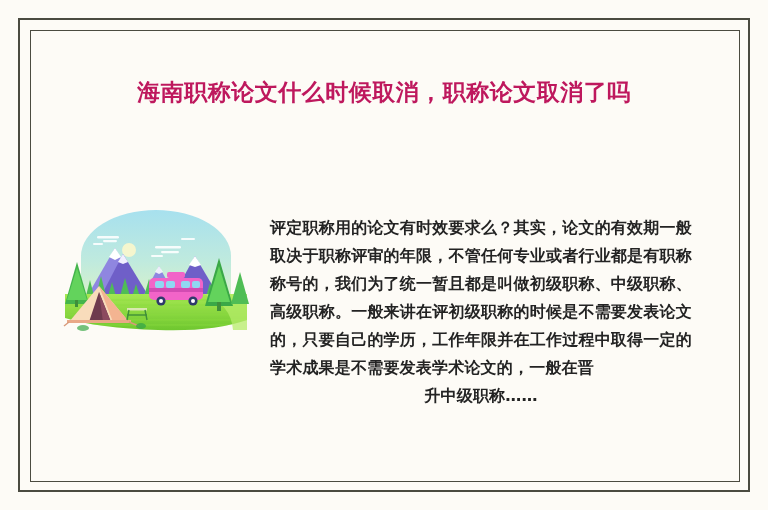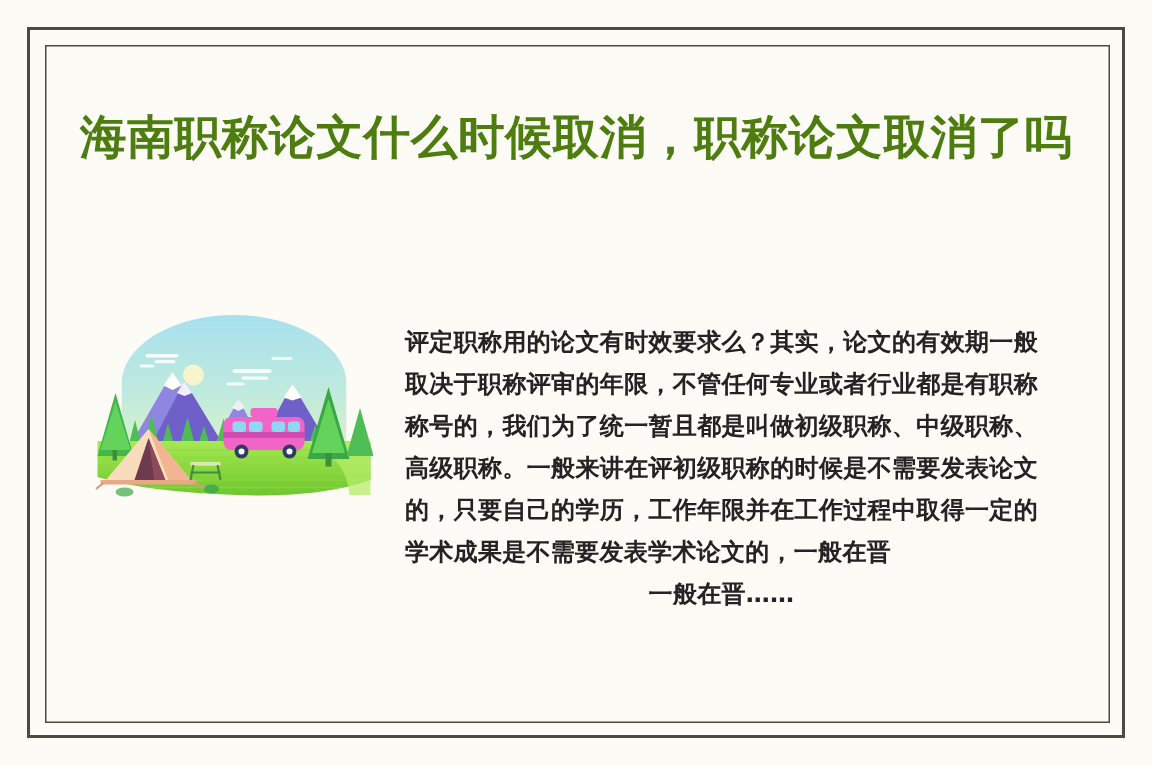--- a/index.html
+++ b/index.html
@@ -37,23 +37,23 @@
     height: 452px;
     border: 1.5px solid #4b4b40;
     box-sizing: border-box;
   }
   .title {
     position: absolute;
     left: 0;
     top: 76px;
     width: 768px;
     text-align: center;
-    font-size: 31px;
+    font-size: 23px;
     font-weight: bold;
-    color: #4d7c0f;
+    color: #be185d;
     letter-spacing: 0.5px;
     line-height: 32px;
     white-space: nowrap;
   }
   .body-text {
     position: absolute;
     left: 270px;
     top: 214px;
     width: 422px;
     font-size: 16px;
@@ -211,16 +211,16 @@
       </g>
 
       <g fill="#3aa847">
         <ellipse cx="78" cy="118" rx="5" ry="3" opacity="0.8"></ellipse>
         <ellipse cx="20" cy="120" rx="6" ry="3" opacity="0.7"></ellipse>
       </g>
     </svg>
   </div>
 
   <div class="body-text">
-    <span>评定职称用的论文有时效要求么？其实，论文的有效期一般取决于职称评审的年限，不管任何专业或者行业都是有职称称号的，我们为了统一暂且都是叫做初级职称、中级职称、高级职称。一般来讲在评初级职称的时候是不需要发表论文的，只要自己的学历，工作年限并在工作过程中取得一定的学术成果是不需要发表学术论文的，一般在晋</span><span class="tail">一般在晋……</span>
+    <span>评定职称用的论文有时效要求么？其实，论文的有效期一般取决于职称评审的年限，不管任何专业或者行业都是有职称称号的，我们为了统一暂且都是叫做初级职称、中级职称、高级职称。一般来讲在评初级职称的时候是不需要发表论文的，只要自己的学历，工作年限并在工作过程中取得一定的学术成果是不需要发表学术论文的，一般在晋</span><span class="tail">升中级职称……</span>
   </div>
 
 </div>
 
 </body></html>

